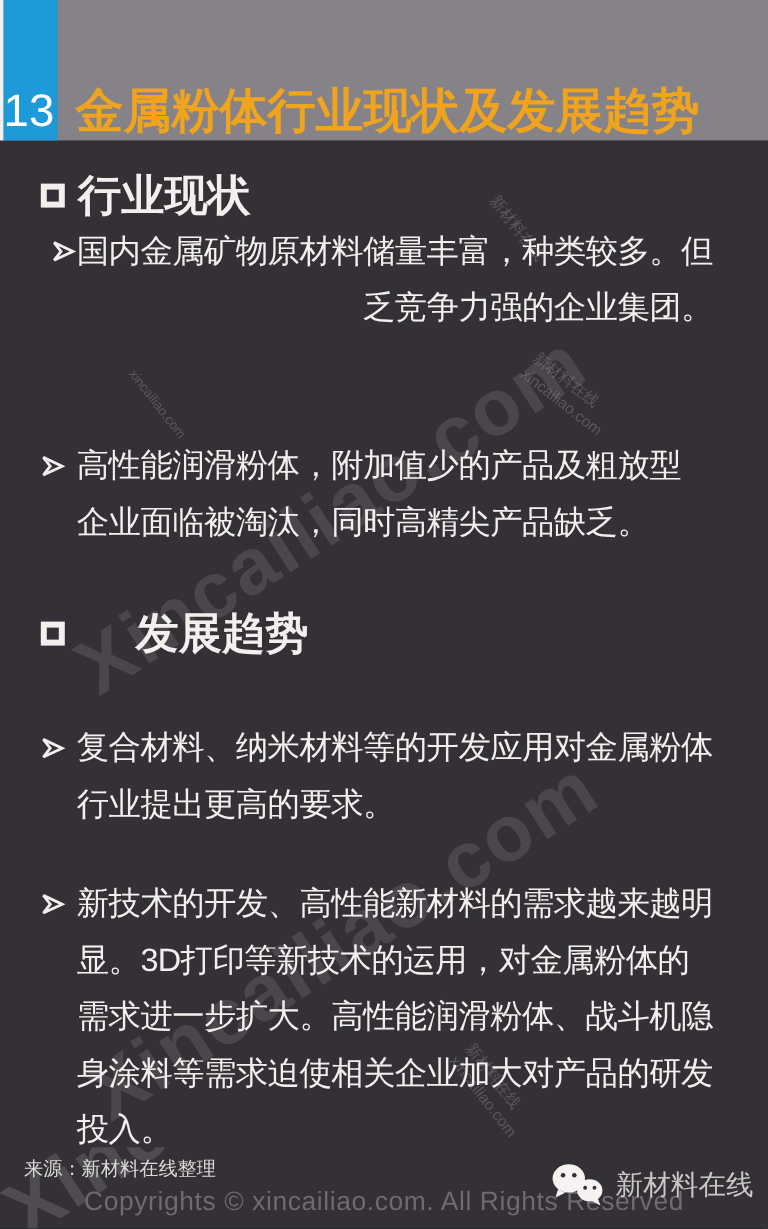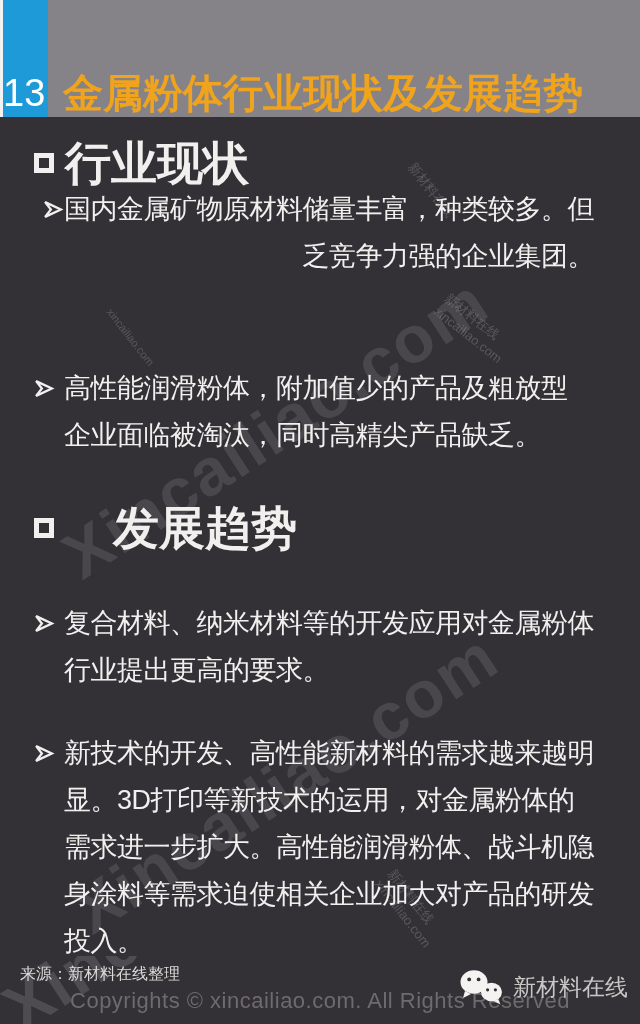--- a/index.html
+++ b/index.html
@@ -78,21 +78,21 @@
     display: flex; align-items: center;
     color: #f2f0ee;
   }
   .square-bullet {
     width: 20px; height: 20px;
     border: 5px solid #f2f0ee;
     margin-right: 11px;
     flex: 0 0 auto;
   }
   .section-heading .heading-text {
-    font-size: 46px; font-weight: 700; line-height: 44px;
+    font-size: 36px; font-weight: 700; line-height: 44px;
     white-space: nowrap;
   }
   .bullet {
     position: absolute; left: 34px;
     display: flex; align-items: flex-start;
   }
   .arrow-wrap { width: 30px; flex: 0 0 auto; padding-top: 13px; }
   .bullet-lines {
     color: #f2f0ee;
     font-size: 27px; line-height: 47px;

